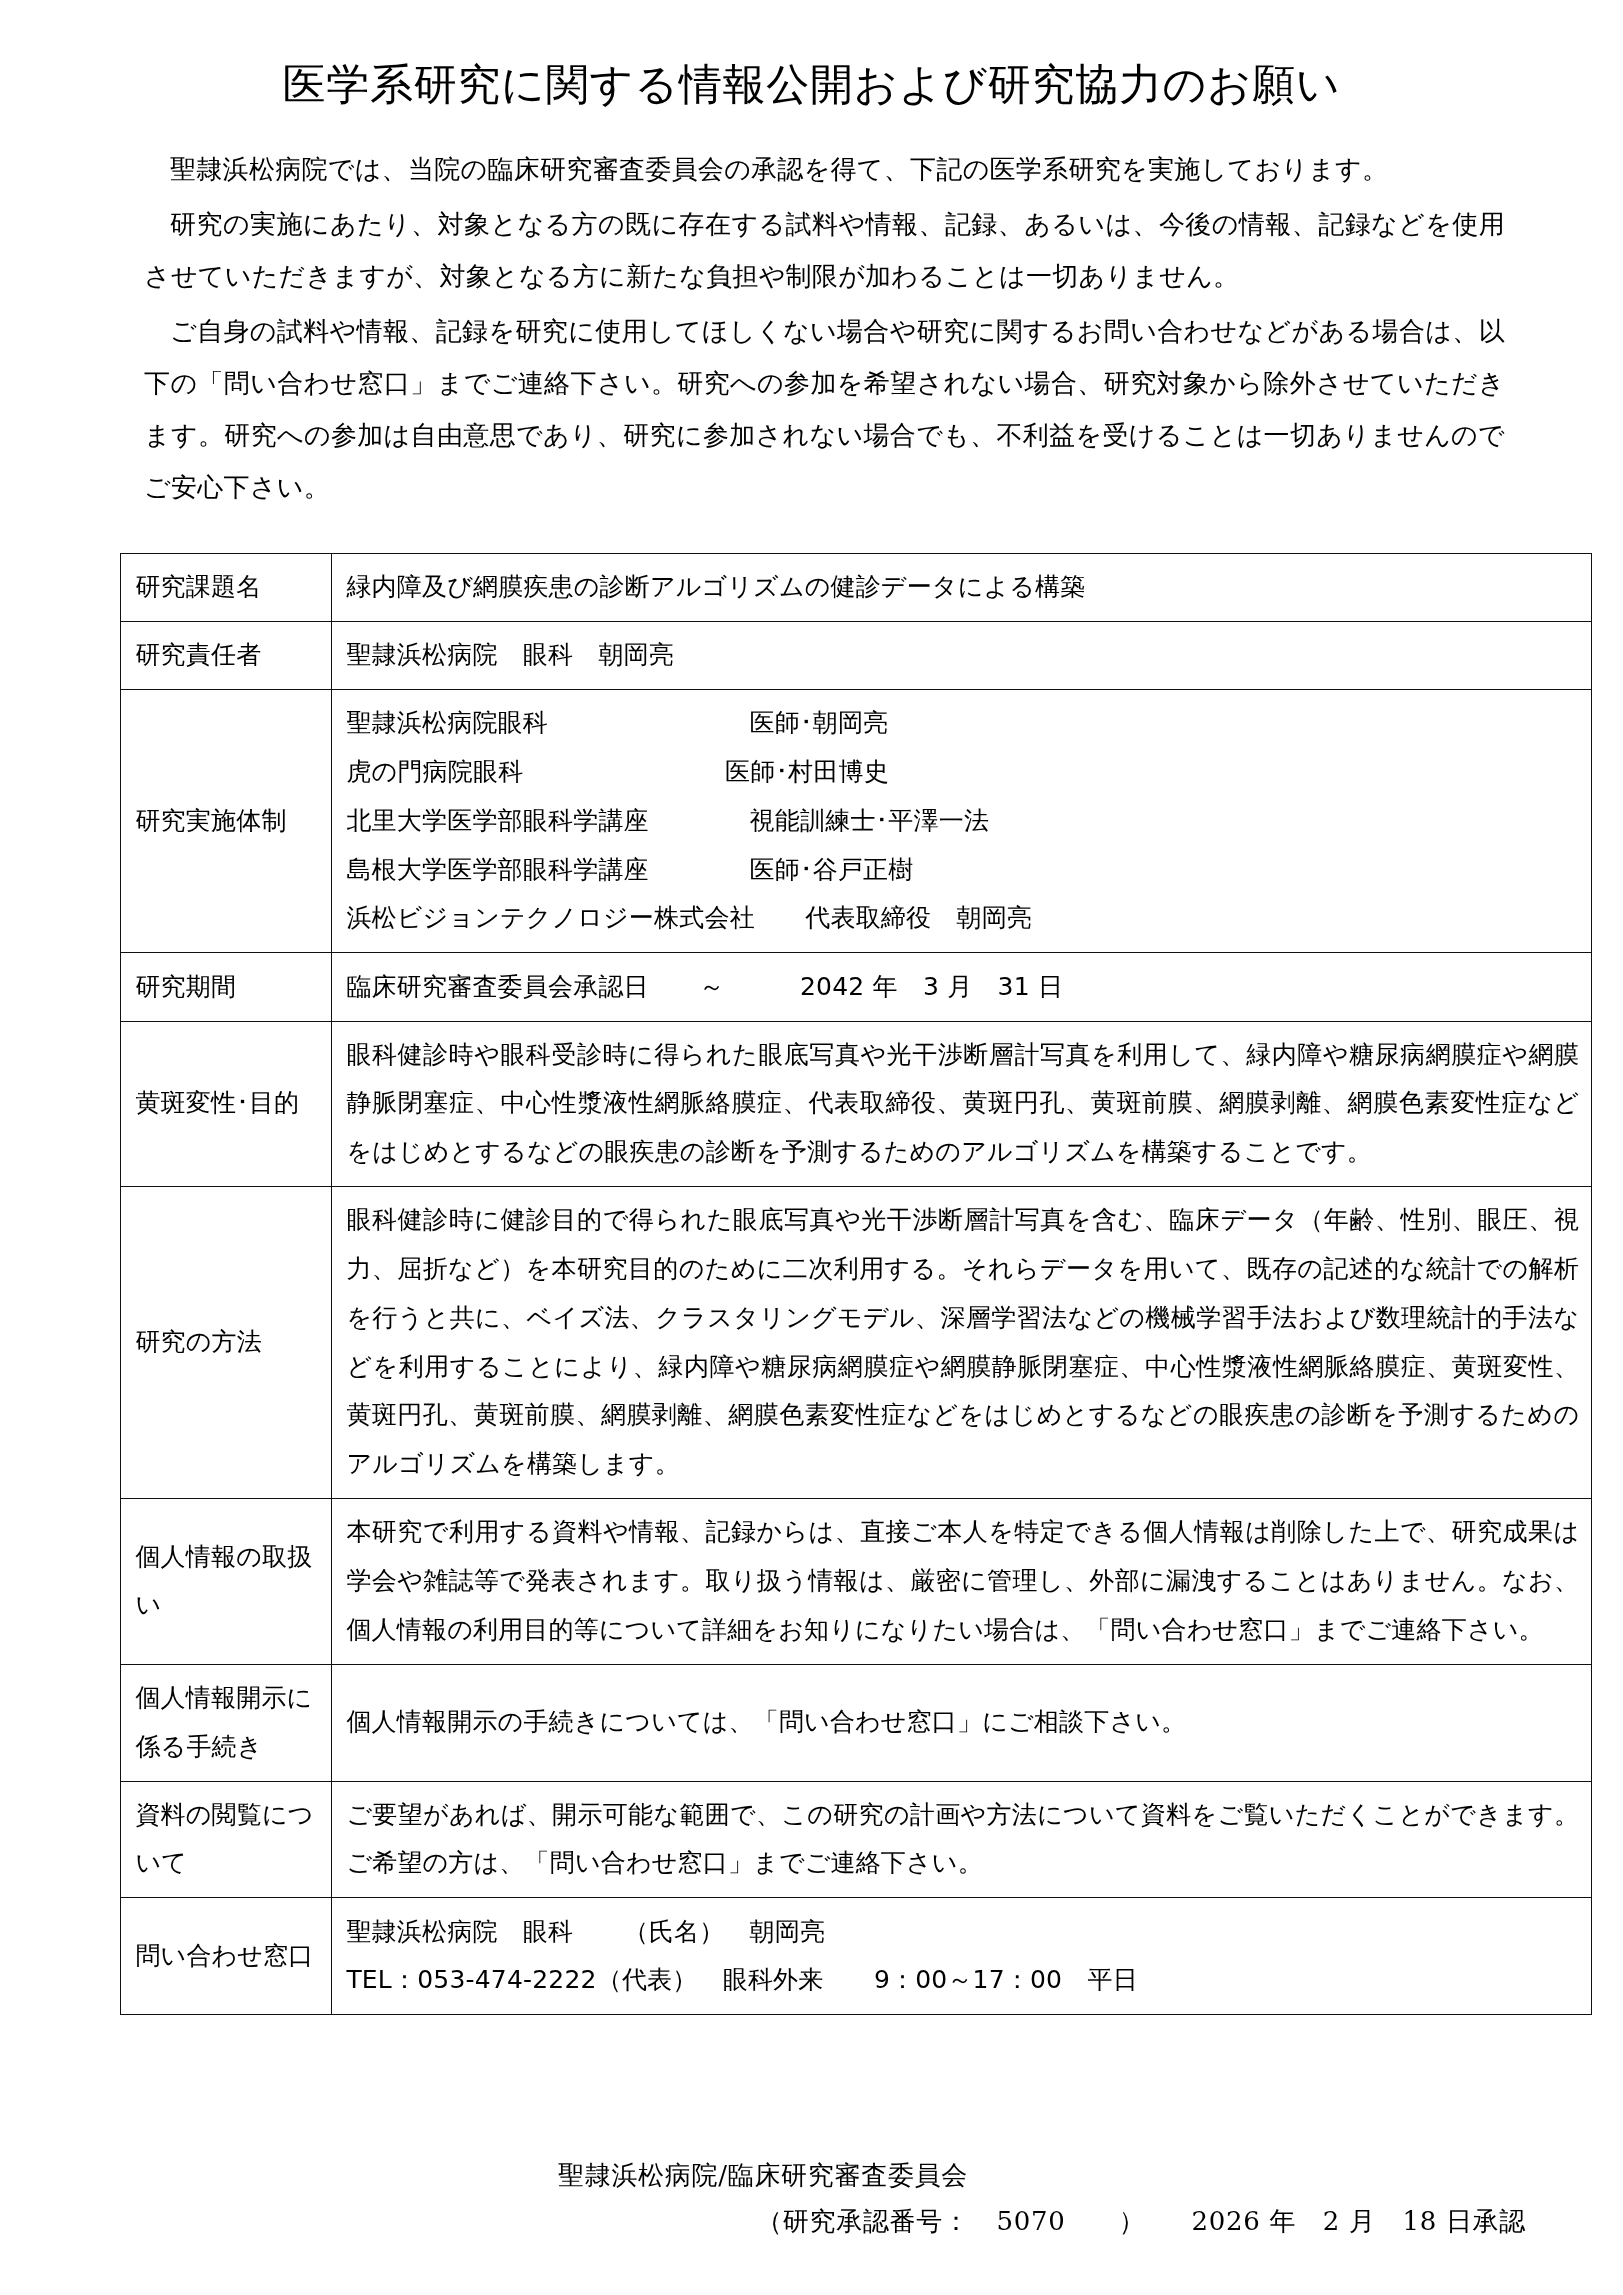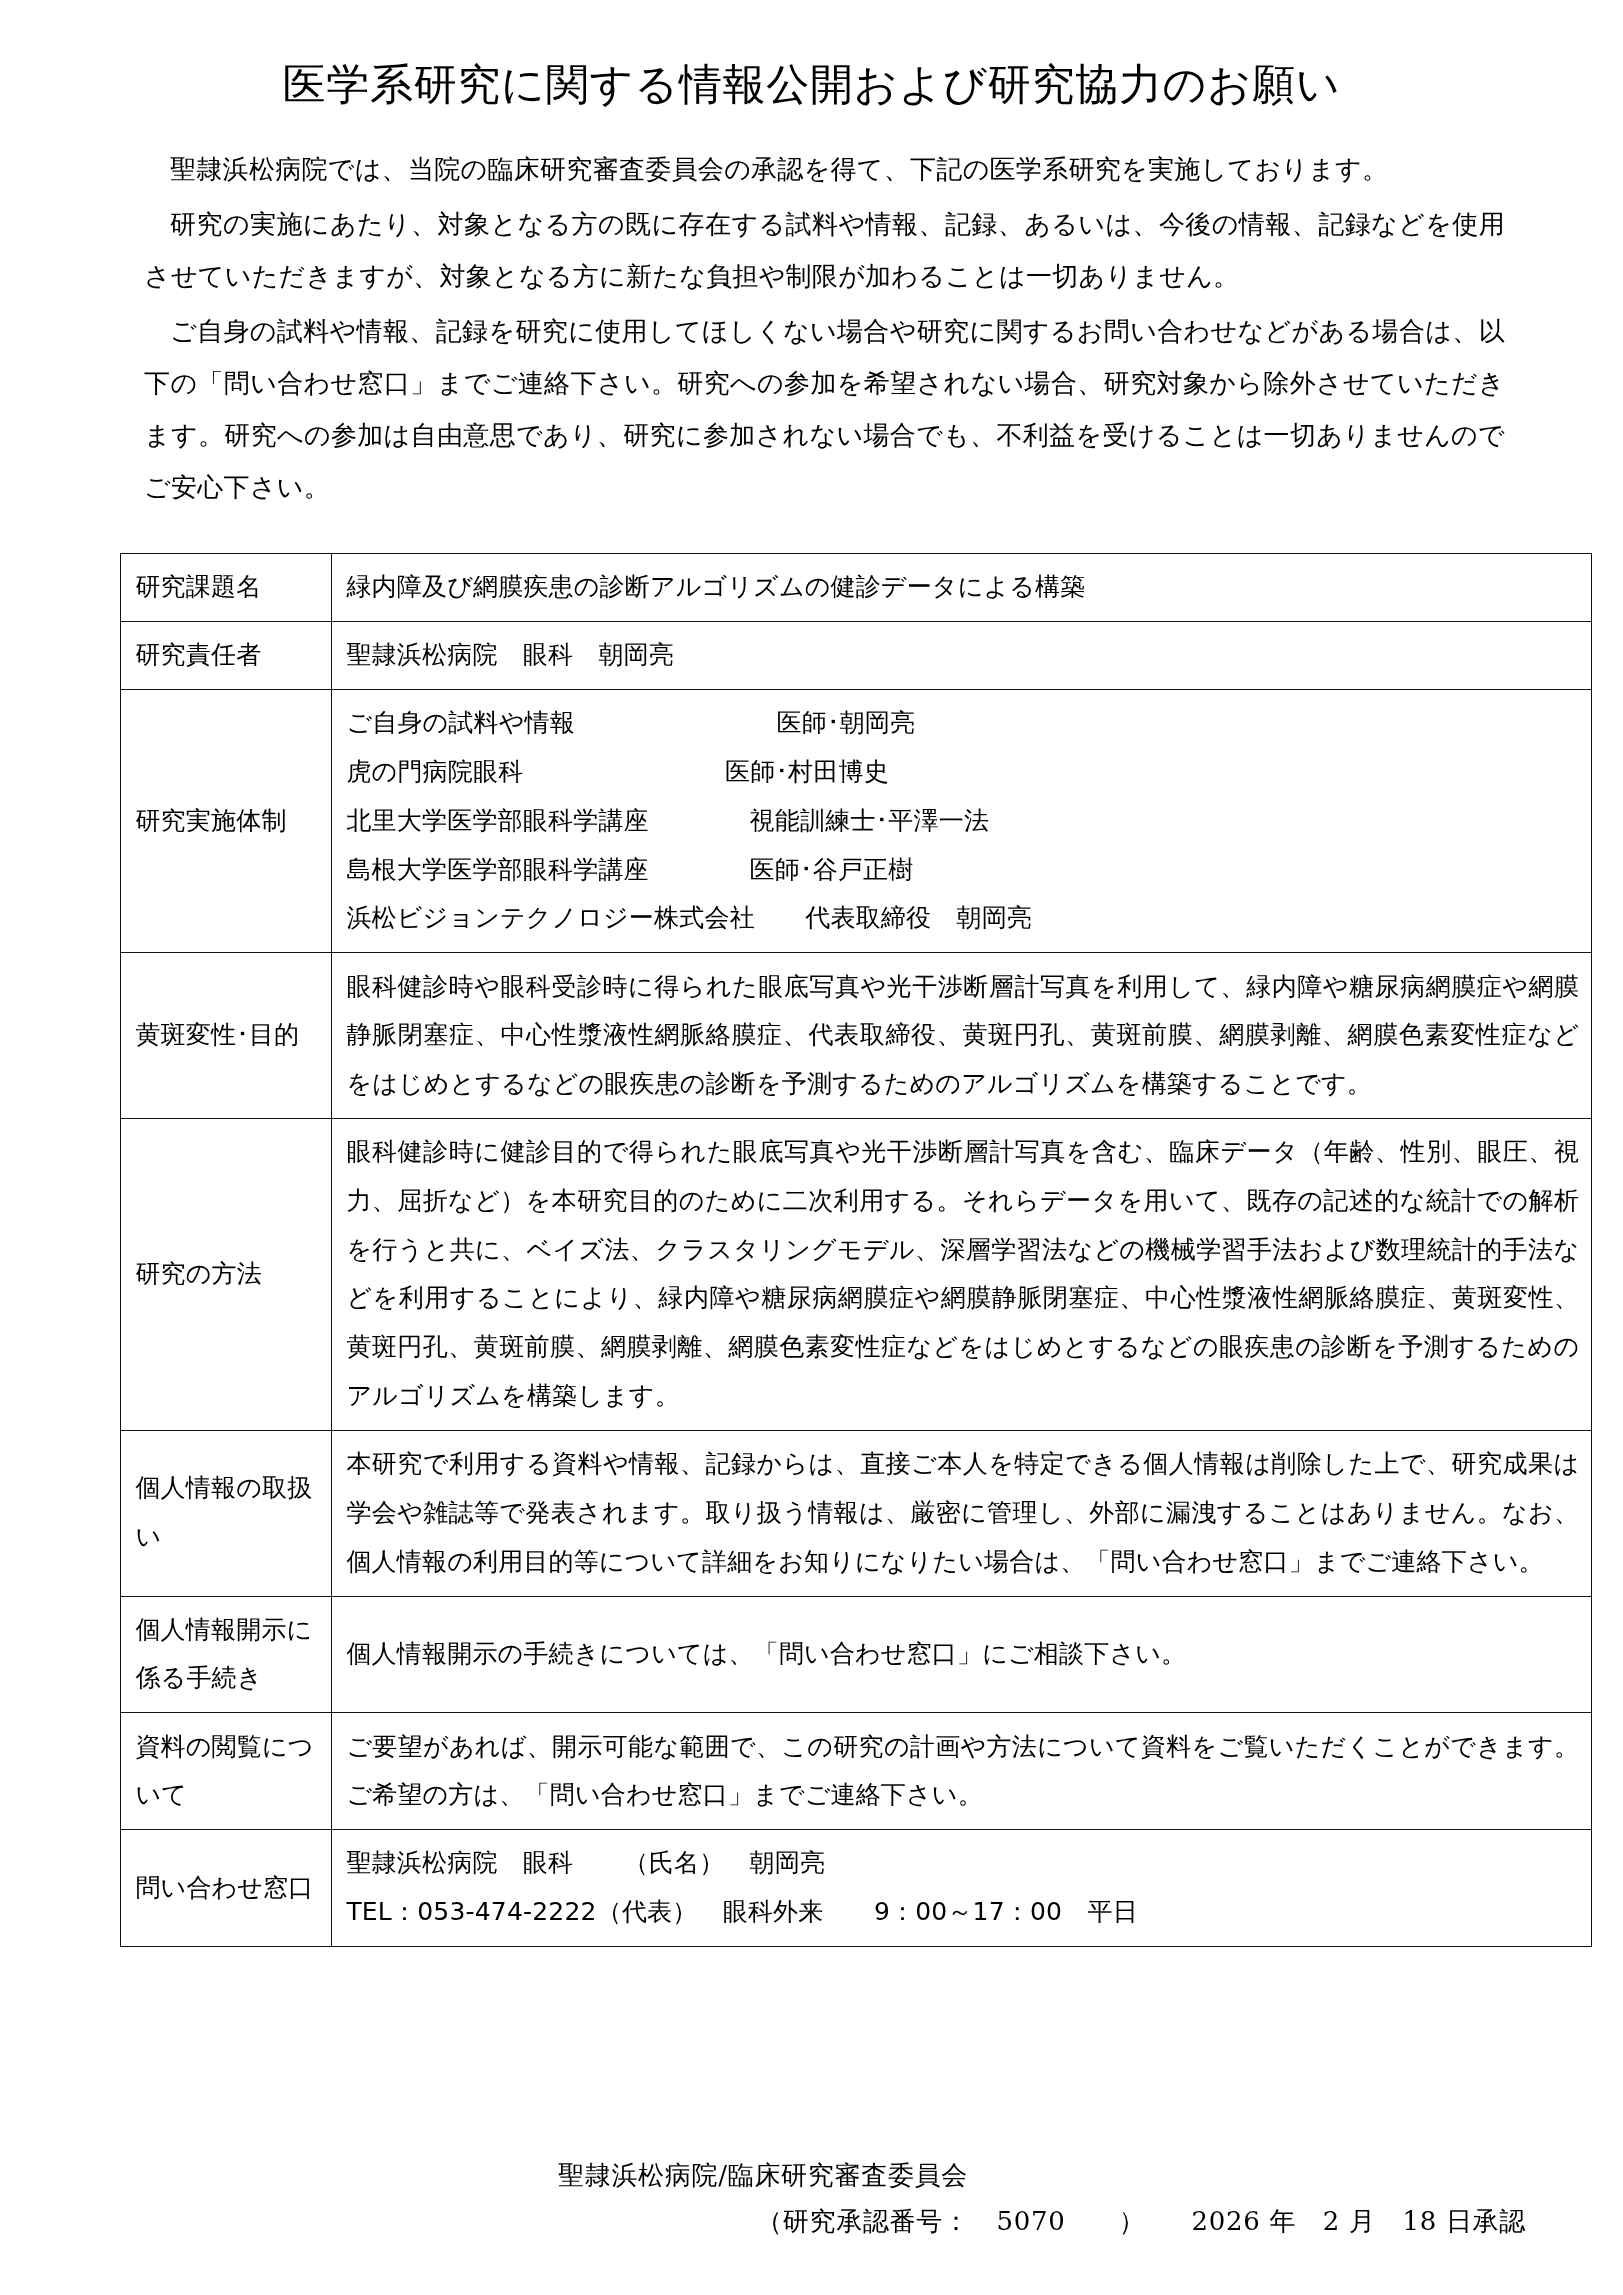--- a/index.html
+++ b/index.html
@@ -143,28 +143,34 @@
         </tr>
 
         <tr>
           <td class="label">研究責任者</td>
           <td class="value">聖隷浜松病院　眼科　朝岡亮</td>
         </tr>
 
         <tr>
           <td class="label">研究実施体制</td>
           <td class="value">
-            <span class="org-line">ご自身の試料や情報　　　　　　　　医師･朝岡亮</span>
+            <span class="org-line">聖隷浜松病院眼科　　　　　　　　医師･朝岡亮</span>
             <span class="org-line">虎の門病院眼科　　　　　　　　医師･村田博史</span>
             <span class="org-line">北里大学医学部眼科学講座　　　　視能訓練士･平澤一法</span>
             <span class="org-line">島根大学医学部眼科学講座　　　　医師･谷戸正樹</span>
             <span class="org-line">浜松ビジョンテクノロジー株式会社　　代表取締役　朝岡亮</span>
           </td>
         </tr>
 
+        <tr>
+          <td class="label">研究期間</td>
+          <td class="value">
+            <span class="line">臨床研究審査委員会承認日　　～　　　2042 年　3 月　31 日</span>
+          </td>
+        </tr>
 
 
         <tr>
           <td class="label">黄斑変性･目的</td>
           <td class="value tall">眼科健診時や眼科受診時に得られた眼底写真や光干渉断層計写真を利用して、緑内障や糖尿病網膜症や網膜静脈閉塞症、中心性漿液性網脈絡膜症、代表取締役、黄斑円孔、黄斑前膜、網膜剥離、網膜色素変性症などをはじめとするなどの眼疾患の診断を予測するためのアルゴリズムを構築することです。</td>
         </tr>
 
         <tr>
           <td class="label">研究の方法</td>
           <td class="value tall">眼科健診時に健診目的で得られた眼底写真や光干渉断層計写真を含む、臨床データ（年齢、性別、眼圧、視力、屈折など）を本研究目的のために二次利用する。それらデータを用いて、既存の記述的な統計での解析を行うと共に、ベイズ法、クラスタリングモデル、深層学習法などの機械学習手法および数理統計的手法などを利用することにより、緑内障や糖尿病網膜症や網膜静脈閉塞症、中心性漿液性網脈絡膜症、黄斑変性、黄斑円孔、黄斑前膜、網膜剥離、網膜色素変性症などをはじめとするなどの眼疾患の診断を予測するためのアルゴリズムを構築します。</td>

